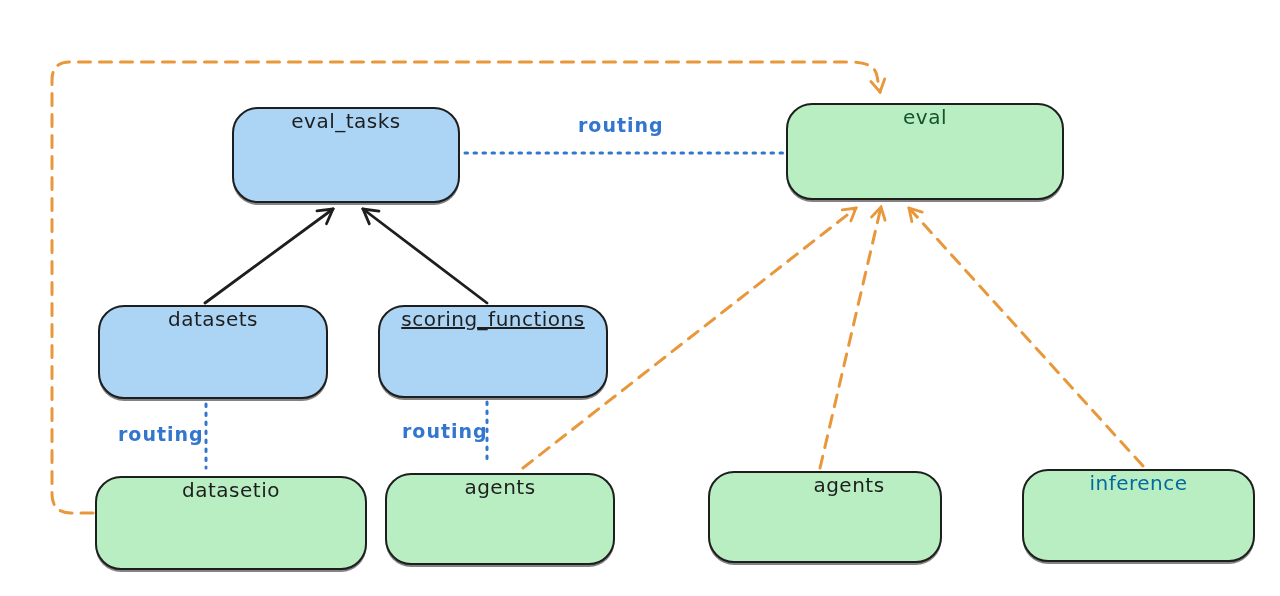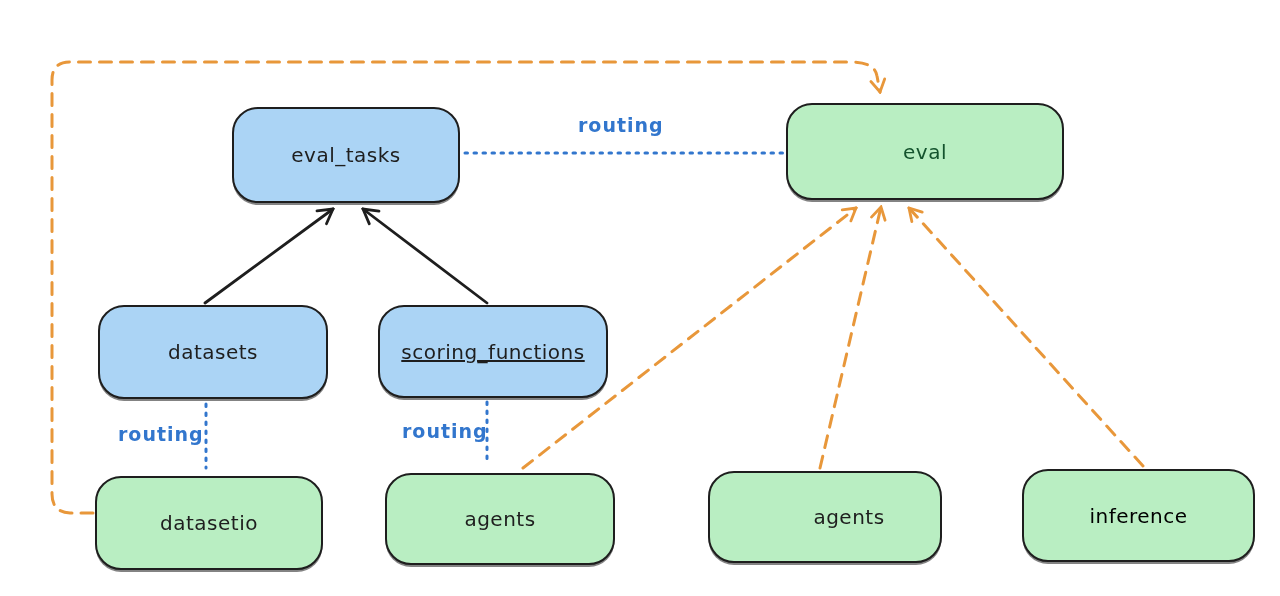--- a/index.html
+++ b/index.html
@@ -3,21 +3,21 @@
 <meta charset="utf-8">
 <style>
   html,body{margin:0;padding:0;}
   body{font-family:"DejaVu Sans","Liberation Sans",sans-serif;}
   .canvas{position:relative;width:1280px;height:596px;overflow:hidden;}
   .layer{position:absolute;left:0;top:0;}
   .node{
     position:absolute;
     border:2.6px solid #1e1e1e;
     border-radius:26px;
-    display:flex;align-items:center;justify-content:center;
+    display:flex;justify-content:center;
     box-shadow:0 2.5px 0 -0.5px rgba(30,30,30,0.55);
     box-sizing:border-box;
   }
   .node-label{
     font-size:20px;
     letter-spacing:0.5px;
     white-space:nowrap;
   }
   .routing-label{
     position:absolute;
@@ -70,33 +70,33 @@
   </div>
 
   <div class="node" style="left: 98px; top: 305px; width: 230px; height: 94px; background-color: rgb(171, 212, 245); border-color: rgb(30, 30, 30); color: rgb(30, 30, 30);">
     <span class="node-label">datasets</span>
   </div>
 
   <div class="node" style="left: 378px; top: 305px; width: 230px; height: 93px; background-color: rgb(171, 212, 245); border-color: rgb(30, 30, 30); color: rgb(30, 30, 30); text-decoration: underline;">
     <span class="node-label">scoring_functions</span>
   </div>
 
-  <div class="node" style="left: 95px; top: 476px; width: 228px; height: 94px; background-color: rgb(185, 238, 194); border-color: rgb(30, 30, 30); color: rgb(30, 30, 30);">
+  <div class="node" style="left: 95px; top: 476px; width: 272px; height: 94px; background-color: rgb(185, 238, 194); border-color: rgb(30, 30, 30); color: rgb(30, 30, 30);">
     <span class="node-label">datasetio</span>
   </div>
 
   <div class="node" style="left: 385px; top: 473px; width: 230px; height: 92px; background-color: rgb(185, 238, 194); border-color: rgb(30, 30, 30); color: rgb(30, 30, 30);">
     <span class="node-label">agents</span>
   </div>
 
   <div class="node" style="left: 708px; top: 471px; width: 234px; height: 92px; background-color: rgb(185, 238, 194); border-color: rgb(30, 30, 30); color: rgb(30, 30, 30); padding-left: 48px;">
     <span class="node-label">agents</span>
   </div>
 
-  <div class="node" style="left: 1022px; top: 469px; width: 233px; height: 93px; background-color: rgb(185, 238, 194); border-color: rgb(30, 30, 30); color: #000000;">
+  <div class="node" style="left: 1022px; top: 469px; width: 233px; height: 93px; background-color: rgb(185, 238, 194); border-color: rgb(30, 30, 30); color: #0369a1;">
     <span class="node-label">inference</span>
   </div>
 
   <div class="routing-label" style="left: 578px; top: 114px; color: rgb(50, 118, 205);">routing</div>
 
   <div class="routing-label" style="left: 118px; top: 423px; color: rgb(50, 118, 205);">routing</div>
 
   <div class="routing-label" style="left: 402px; top: 420px; color: rgb(50, 118, 205);">routing</div>
 
 </div>

